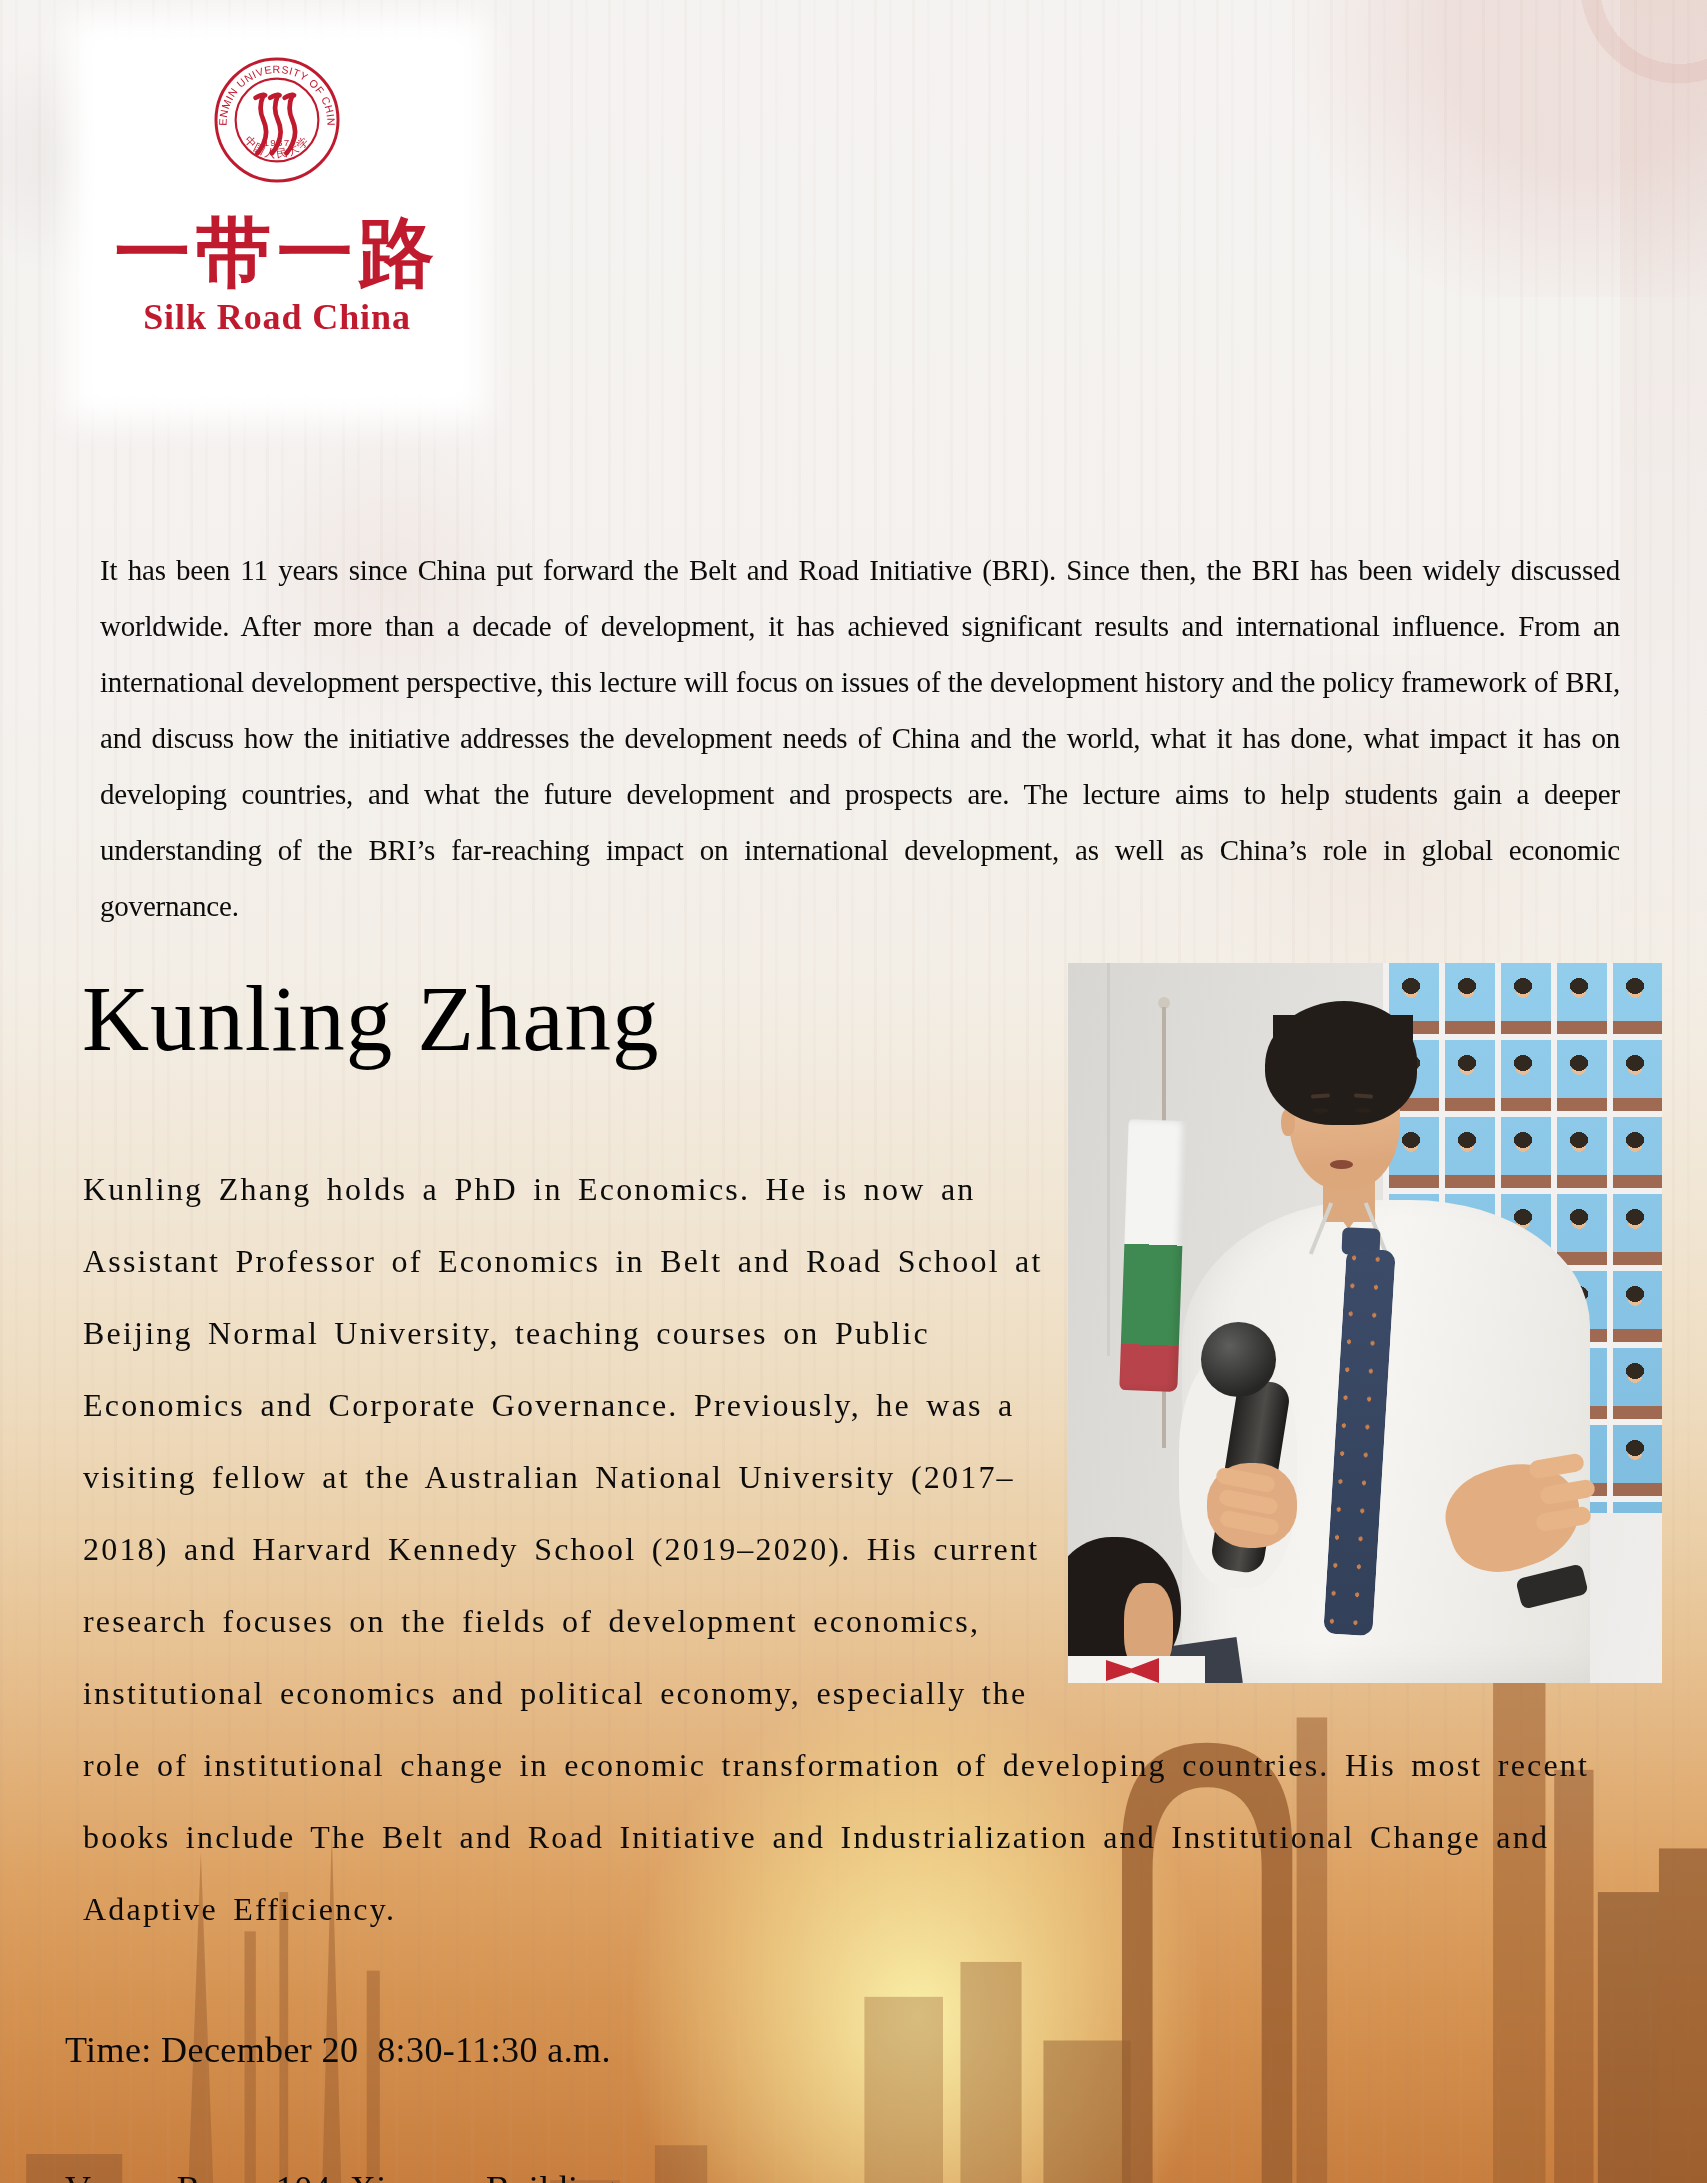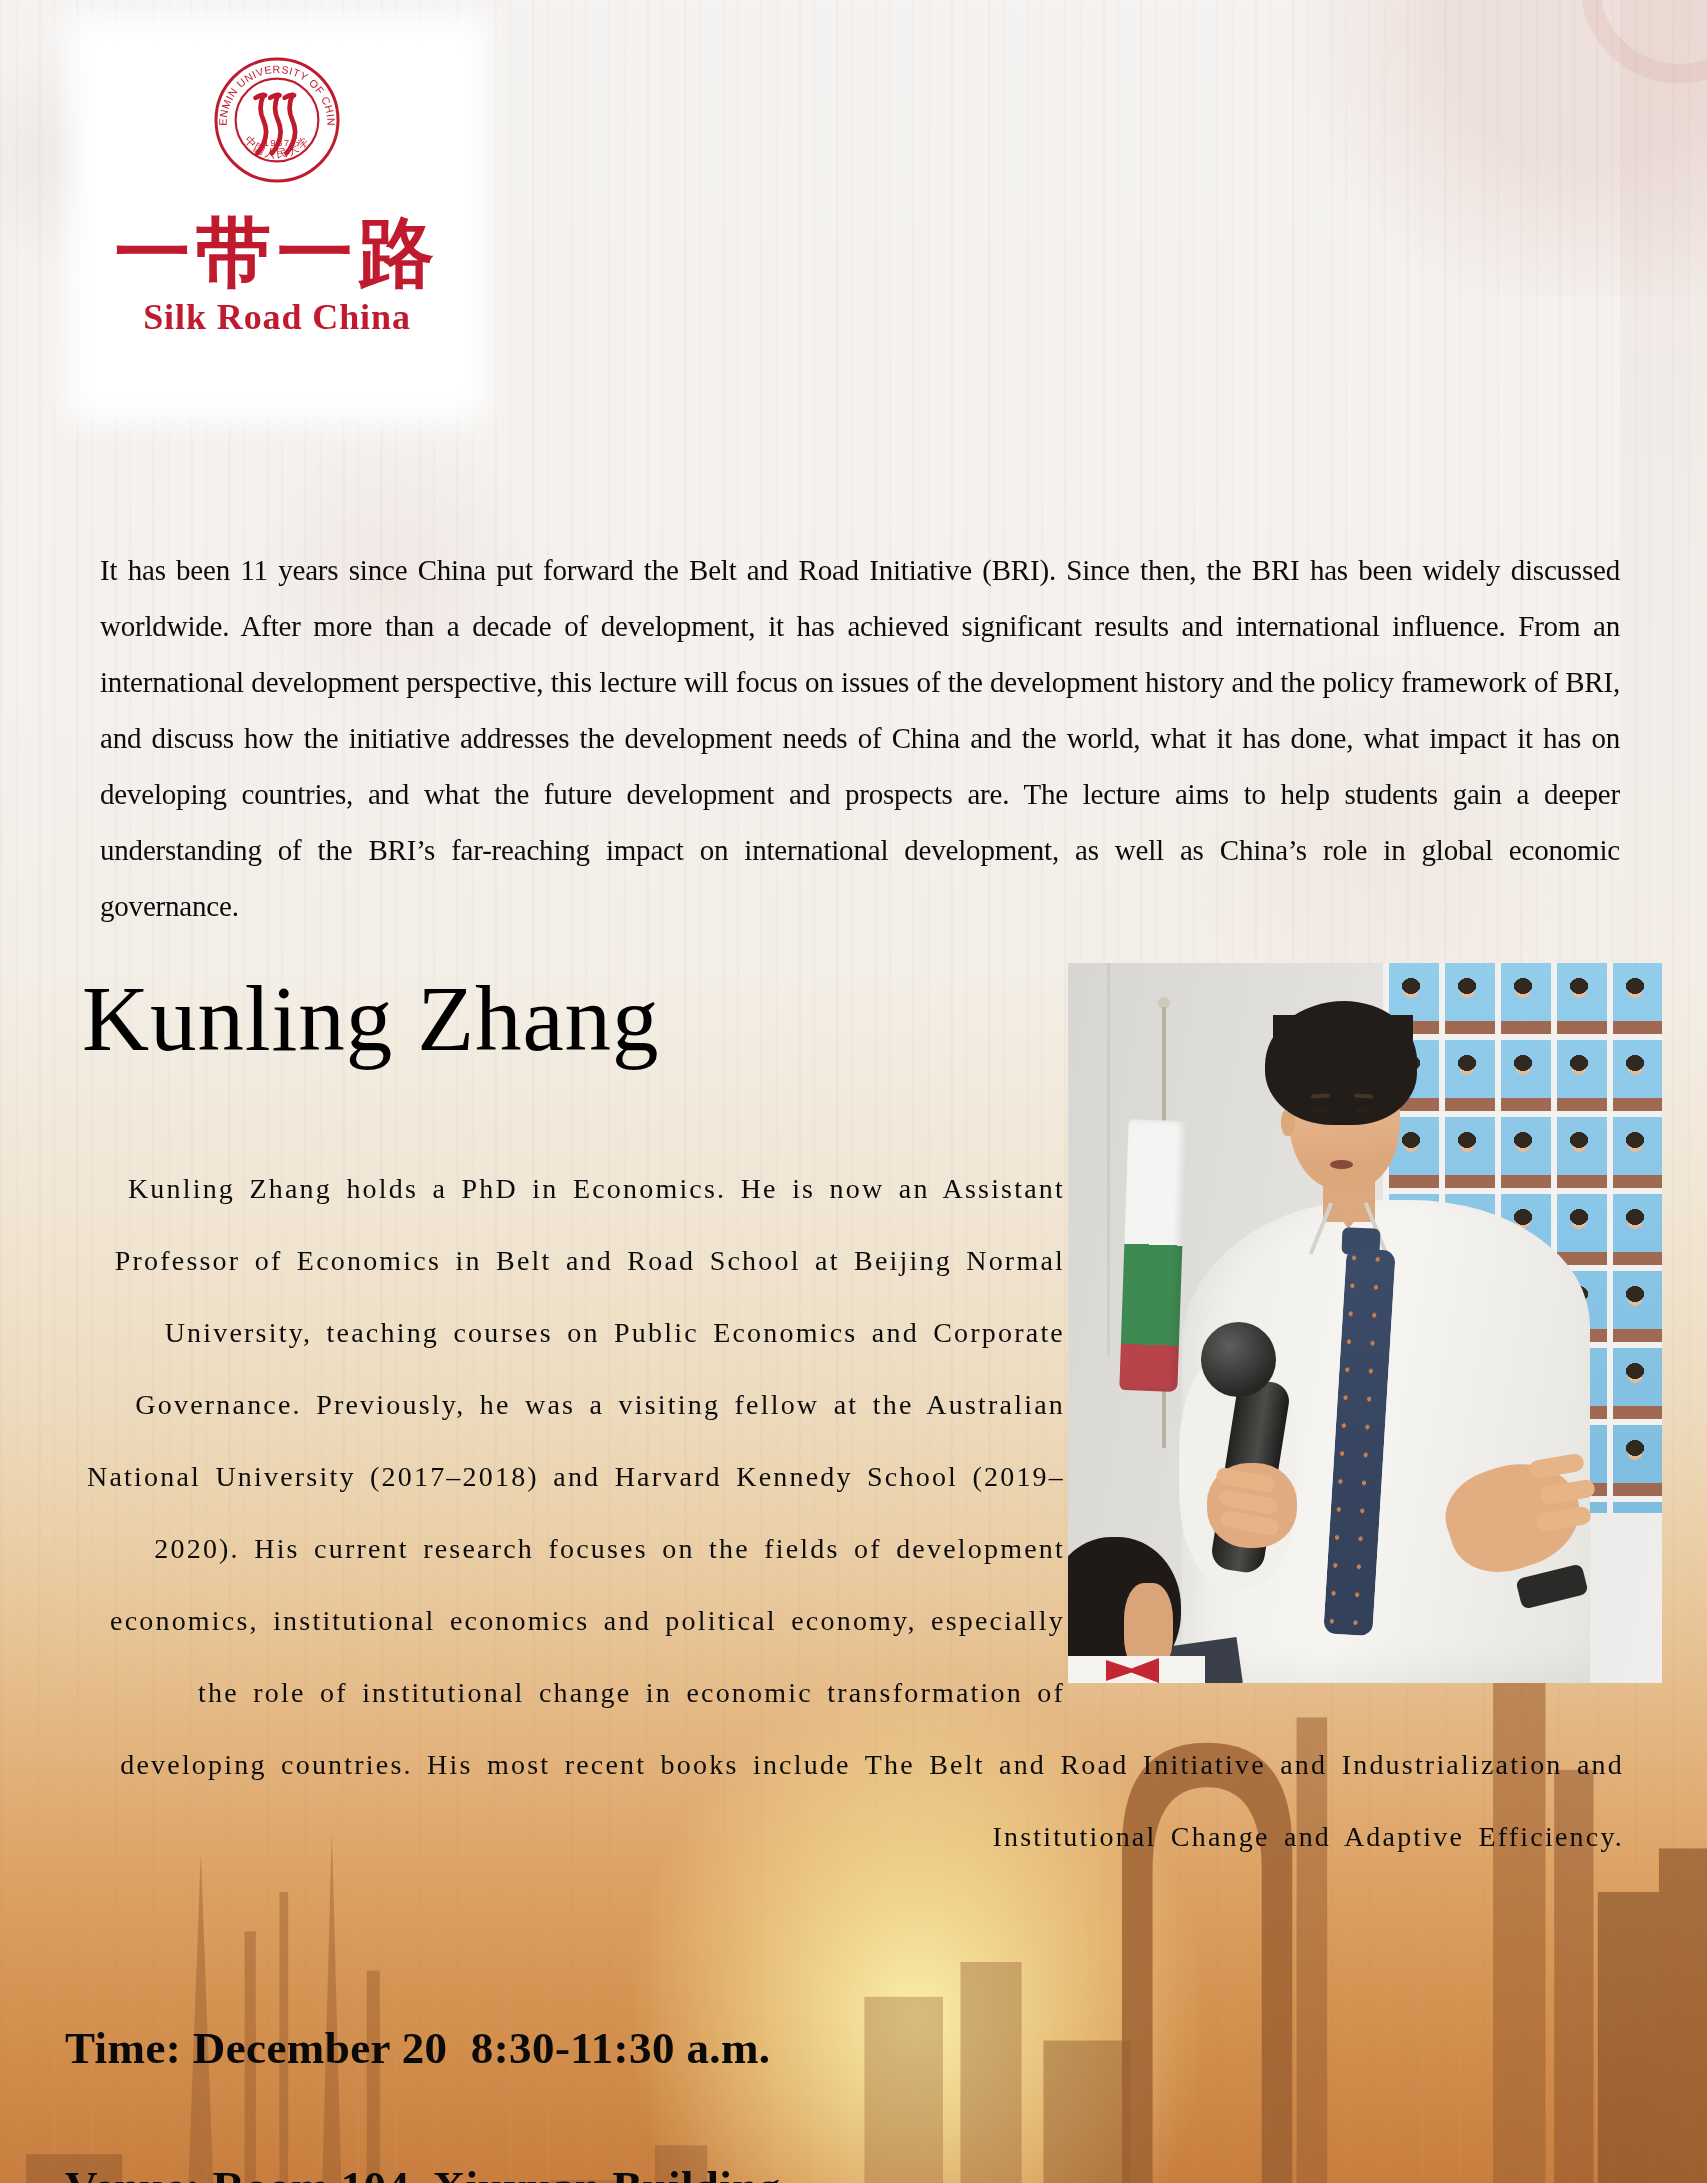--- a/index.html
+++ b/index.html
@@ -53,26 +53,26 @@
     font-size:50px;font-weight:bold;color:#8c1116;letter-spacing:1.7px;}
 
   .abstract{position:absolute;left:100px;top:542px;width:1520px;
     font-size:29px;line-height:56px;color:#0c0c0c;text-align:justify;
     letter-spacing:-0.2px;}
 
   .speaker-name{position:absolute;left:82px;top:965px;
     font-size:93px;font-weight:normal;color:#000;letter-spacing:0.9px;}
 
   .bio{position:absolute;left:83px;top:1153px;width:1541px;
-    font-size:28px;line-height:72px;letter-spacing:2.2px;word-spacing:5.2px;
-    color:#0c0c0c;text-align:right;}
+    font-size:32px;line-height:72px;letter-spacing:2.2px;word-spacing:5.2px;
+    color:#0c0c0c;text-align:left;}
   .bio-float-spacer{float:right;width:559px;height:568px;}
 
-  .detail-line{position:absolute;left:65px;font-size:45px;font-weight:bold;
-    color:#0a0a0a;white-space:pre-wrap;letter-spacing:0.4px;}
+  .detail-line{position:absolute;left:65px;font-size:36px;font-weight:normal;
+    color:#0a0a0a;white-space:pre-wrap;letter-spacing:0.4px;margin-top:7px;}
   .time-line{top:2022px;}
   .venue-line{top:2161px;}
 
   
   .photo{position:absolute;left:1068px;top:963px;width:594px;height:720px;
     overflow:hidden;background:linear-gradient(100deg,#d7d6d3,#e6e5e2 55%,#efeeec);}
   .photo .el{position:absolute;}
   .wall-line{left:39px;top:0;width:2.6px;height:393px;background:rgba(0,0,0,0.05);}
   .photo-grid{right:0;top:0;width:279px;height:550px;
     background:

